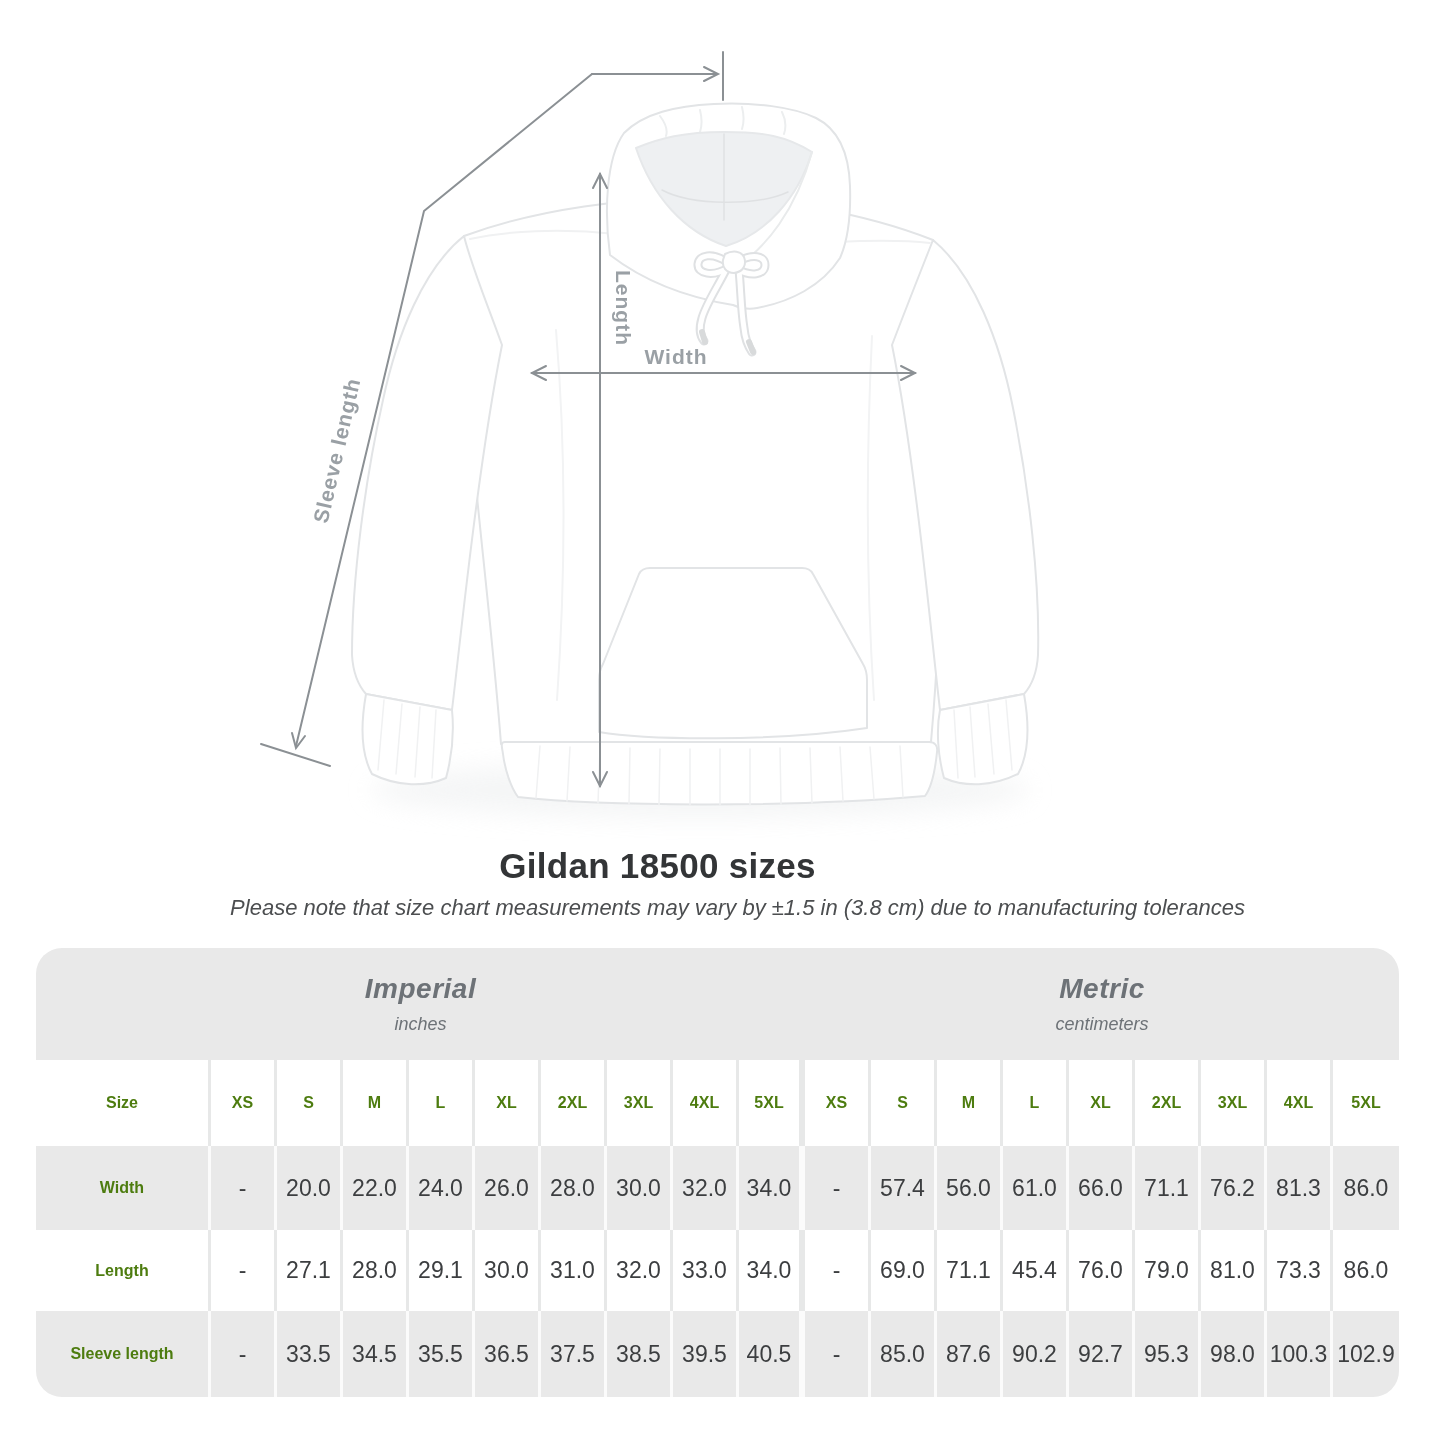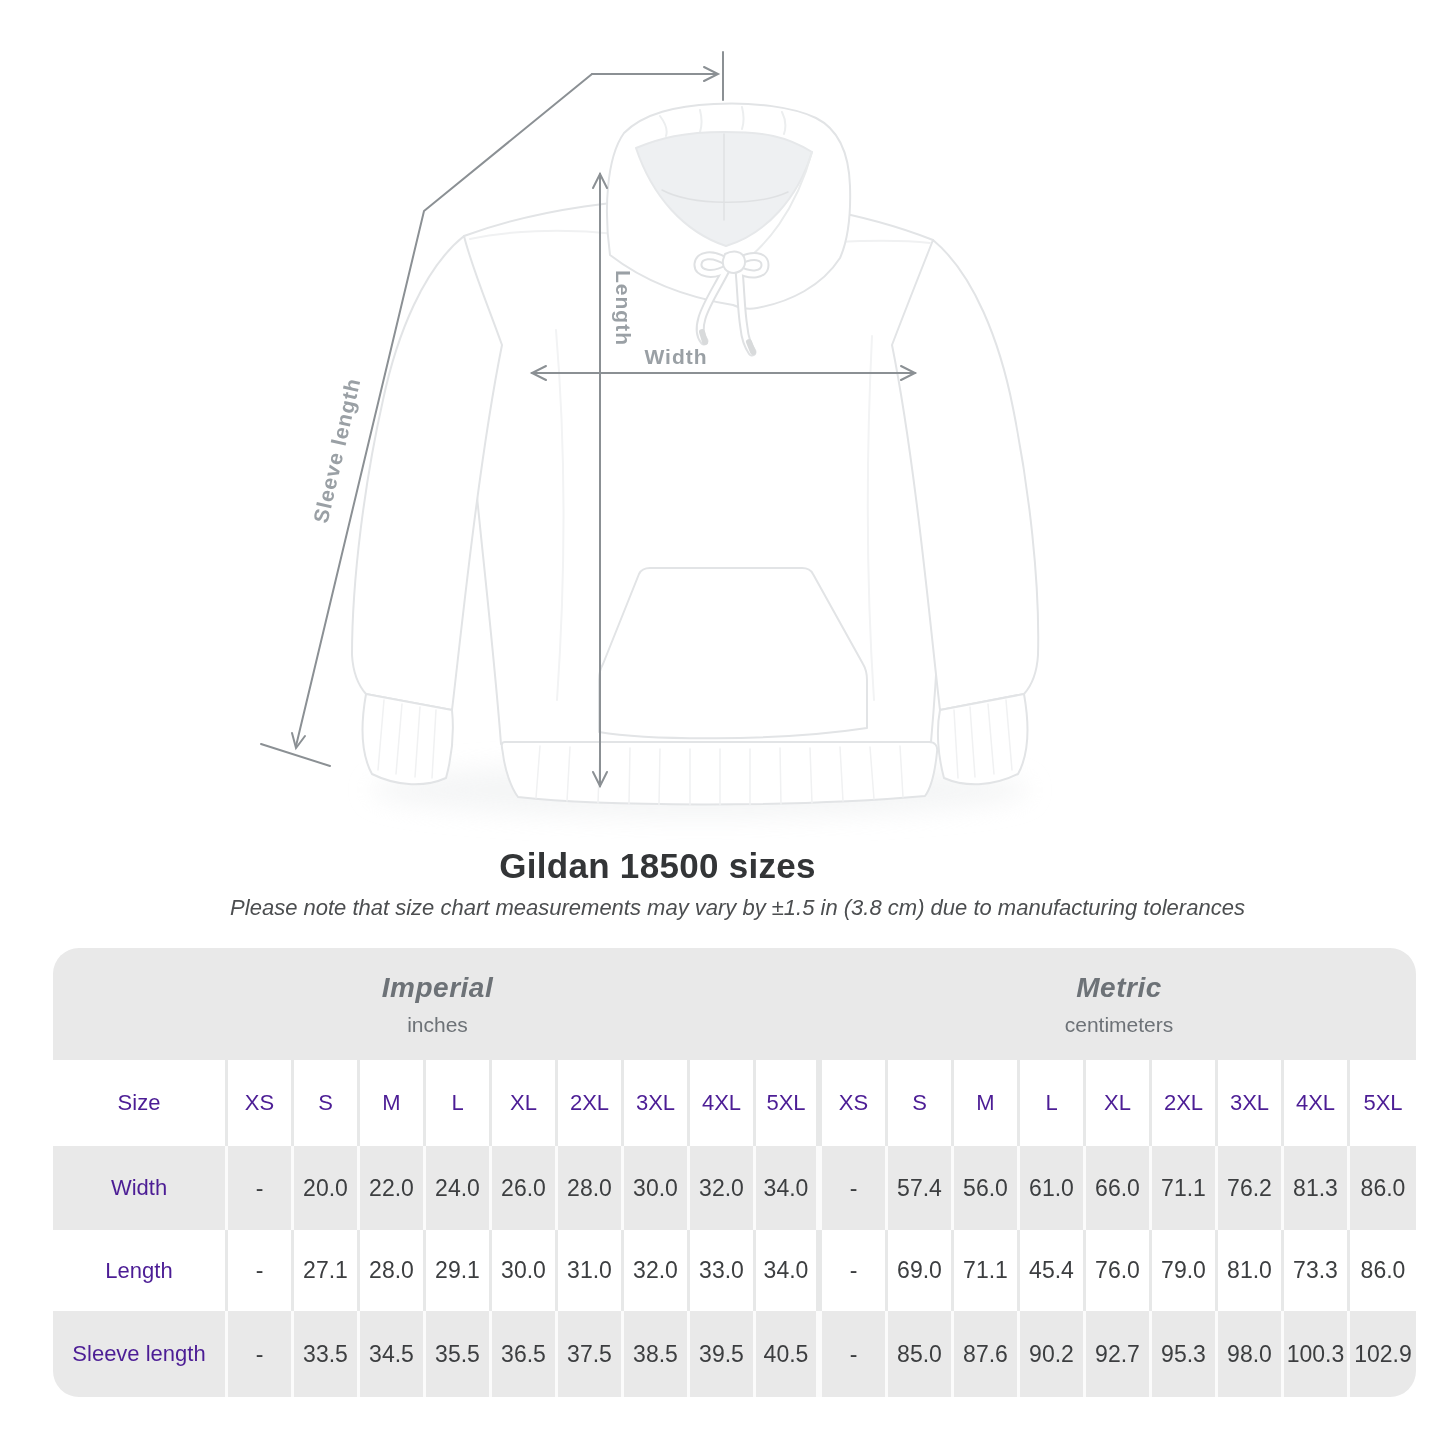--- a/index.html
+++ b/index.html
@@ -3,35 +3,35 @@
 <meta charset="utf-8">
 <style>
   html,body{margin:0;padding:0;background:#fff;}
   .page{position:relative;width:1445px;height:1445px;background:#ffffff;overflow:hidden;
         font-family:"Liberation Sans", sans-serif;}
   .diagram{position:absolute;left:0;top:0;width:1445px;height:845px;}
   .title{position:absolute;left:0;top:846px;width:1219px;text-align:center;
          font-size:35px;font-weight:bold;color:#333537;letter-spacing:.3px;margin-left:48px;}
   .note{position:absolute;left:0;top:895px;width:1445px;text-align:center;
         font-size:22px;font-style:italic;color:#4c4e50;padding-left:15px;}
-  .tbl{position:absolute;left:53px;top:948px;width:1363px;height:449px;
+  .tbl{position:absolute;left:36px;top:948px;width:1363px;height:449px;
        display:grid;grid-template-columns:175px repeat(18,1fr);
        grid-template-rows:112px 86px 84px 81px 86px;
        border-radius:26px;overflow:hidden;}
   .row{display:contents;}
   .cell{display:flex;align-items:center;justify-content:center;box-sizing:border-box;min-width:0;}
   .row-w .cell{background:#ffffff;border-color:#e7e8e8;}
   .row-g .cell{background:#e9e9e9;border-color:#fbfbfb;}
   .sep{border-right:3px solid;}
   .sep-mid{border-right-width:6px;}
   .band{background:#e9e9e9;display:flex;flex-direction:column;align-items:center;
         justify-content:center;gap:9px;}
   .band-title{font-size:28px;font-weight:bold;font-style:italic;color:#6d7277;letter-spacing:.5px;}
-  .band-unit{font-size:21px;color:#6d7277;}
-  .hcell{font-weight:normal;font-size:22px;color:#4c1d95;}
+  .band-unit{font-size:18px;font-style:italic;color:#6d7277;}
+  .hcell{font-weight:bold;font-size:16px;color:#4d7c0f;}
   .vcell{font-size:23px;color:#3c3e40;}
 </style>
 </head>
 <body>
 
 <div class="page">
 
   <div class="diagram">
     <svg width="1445" height="845" viewBox="0 0 1445 845" xmlns="http://www.w3.org/2000/svg">
       <defs>

